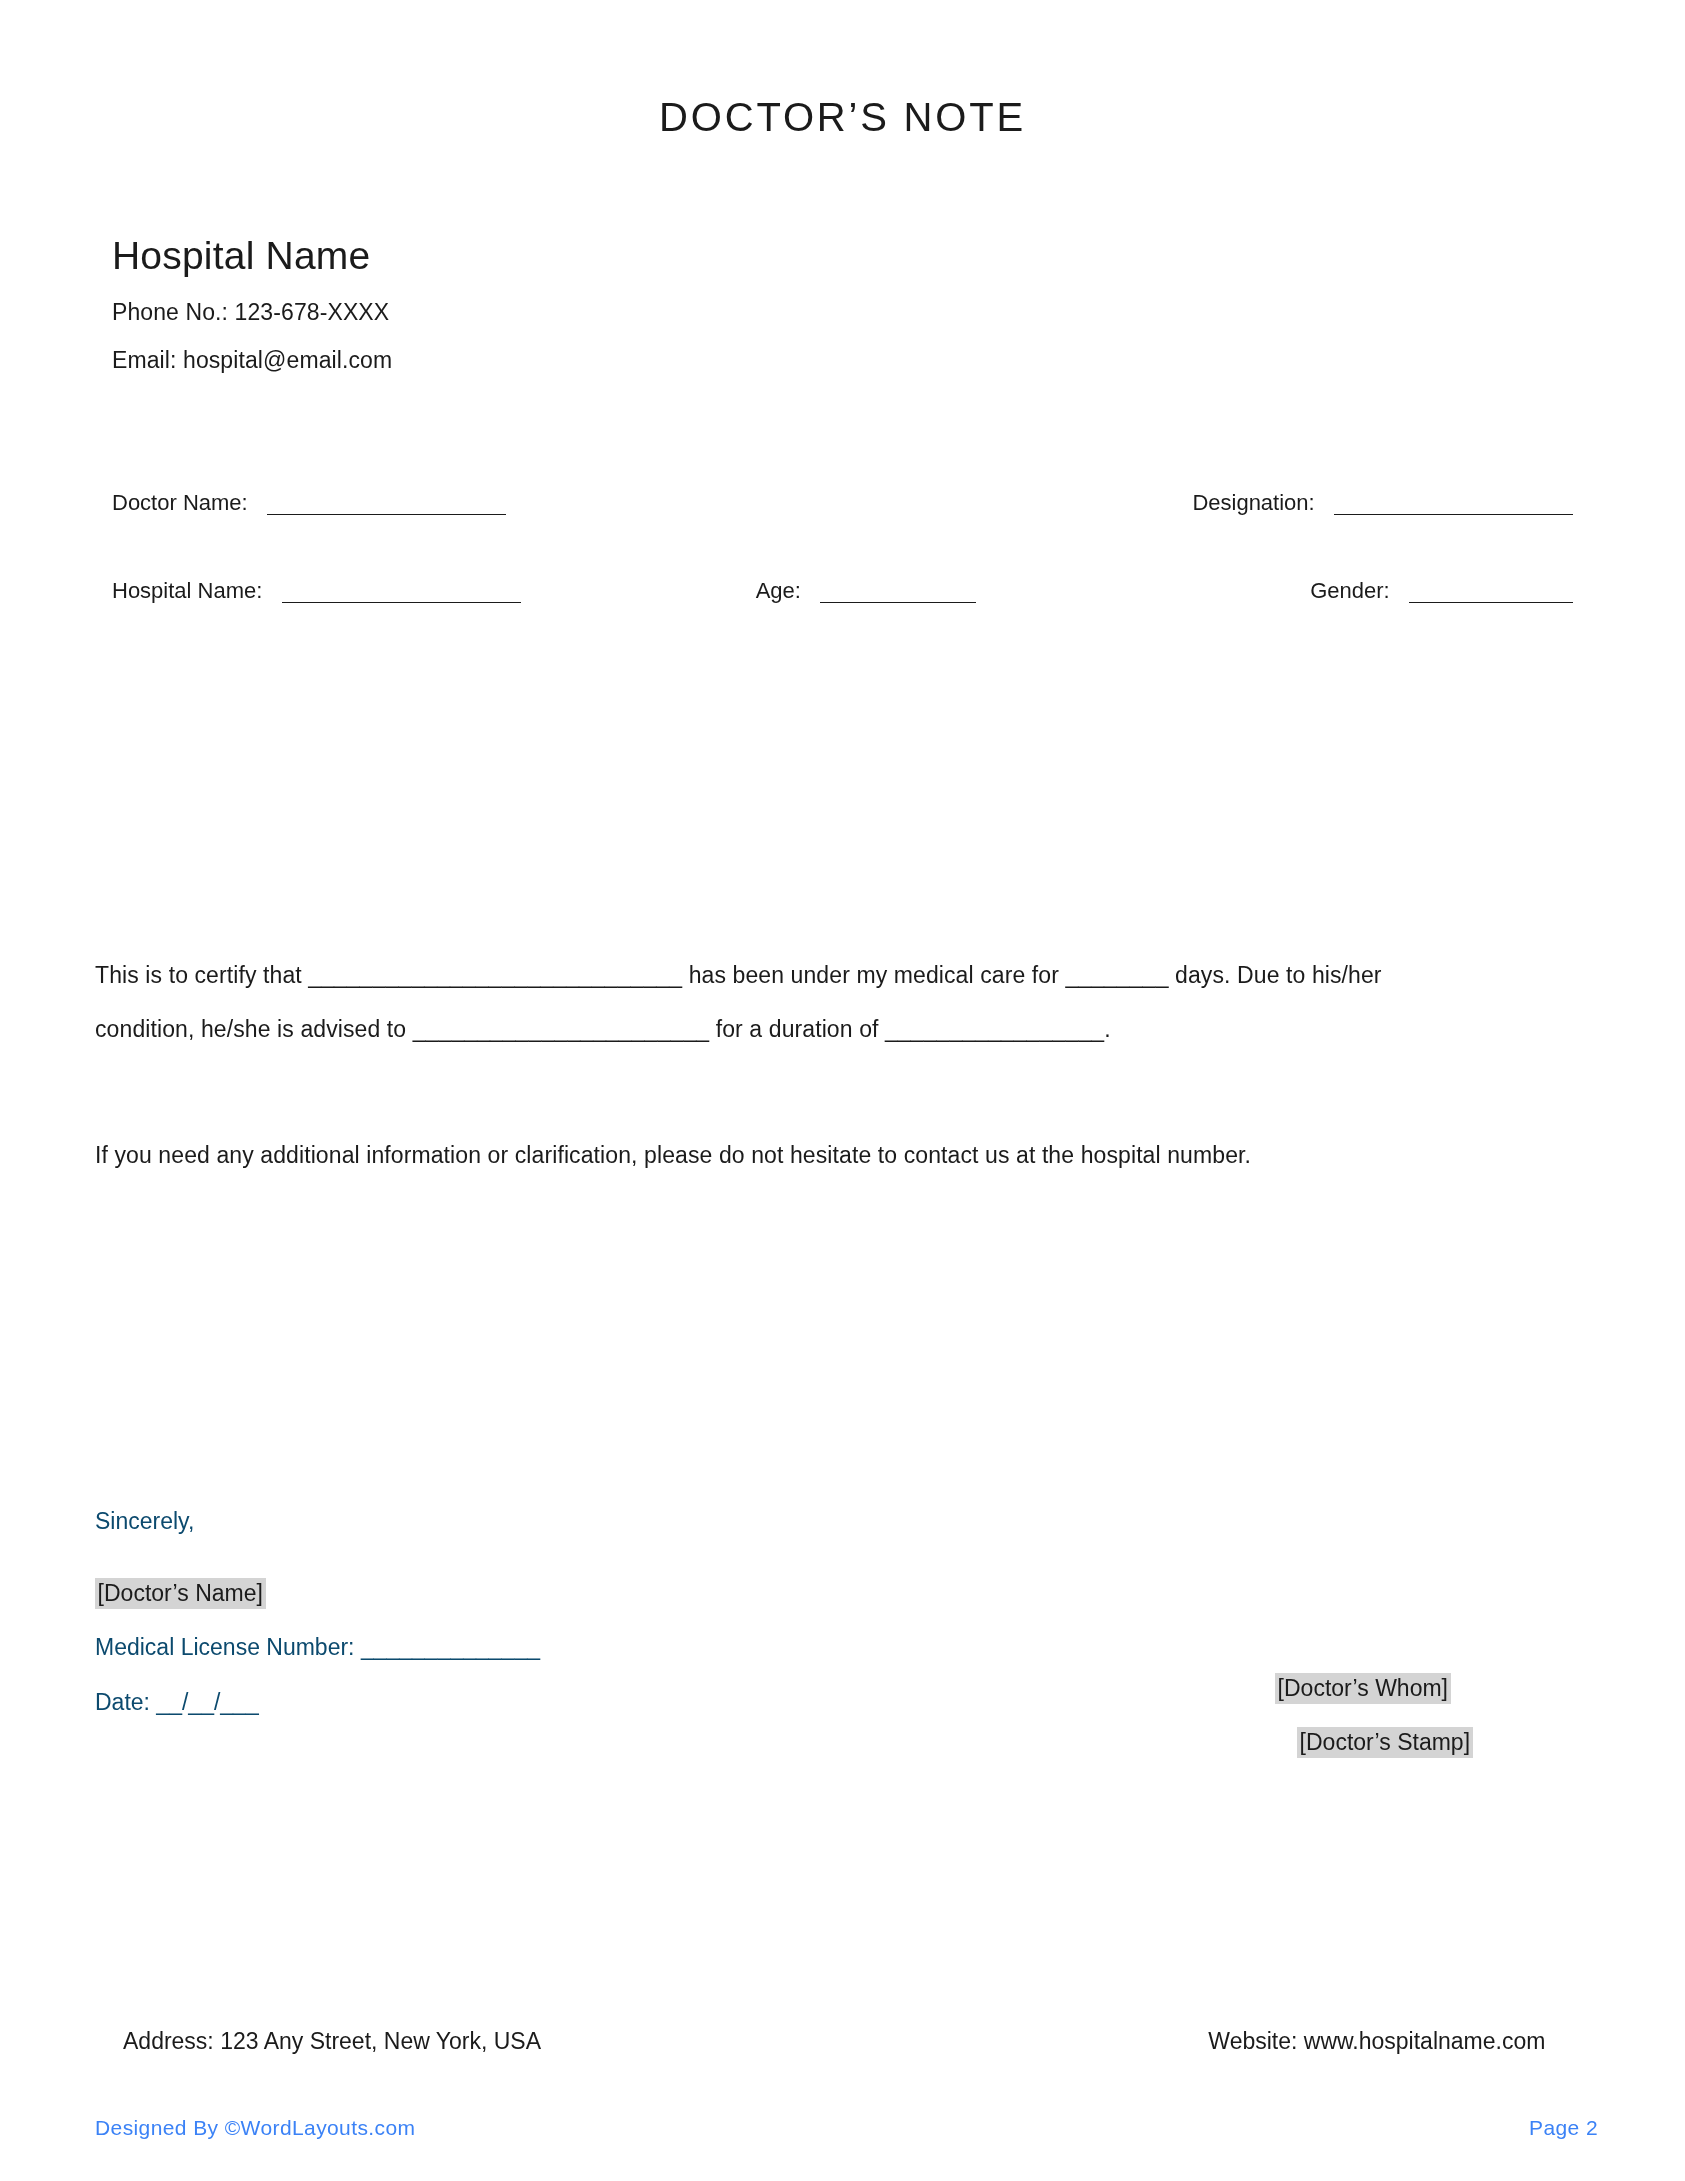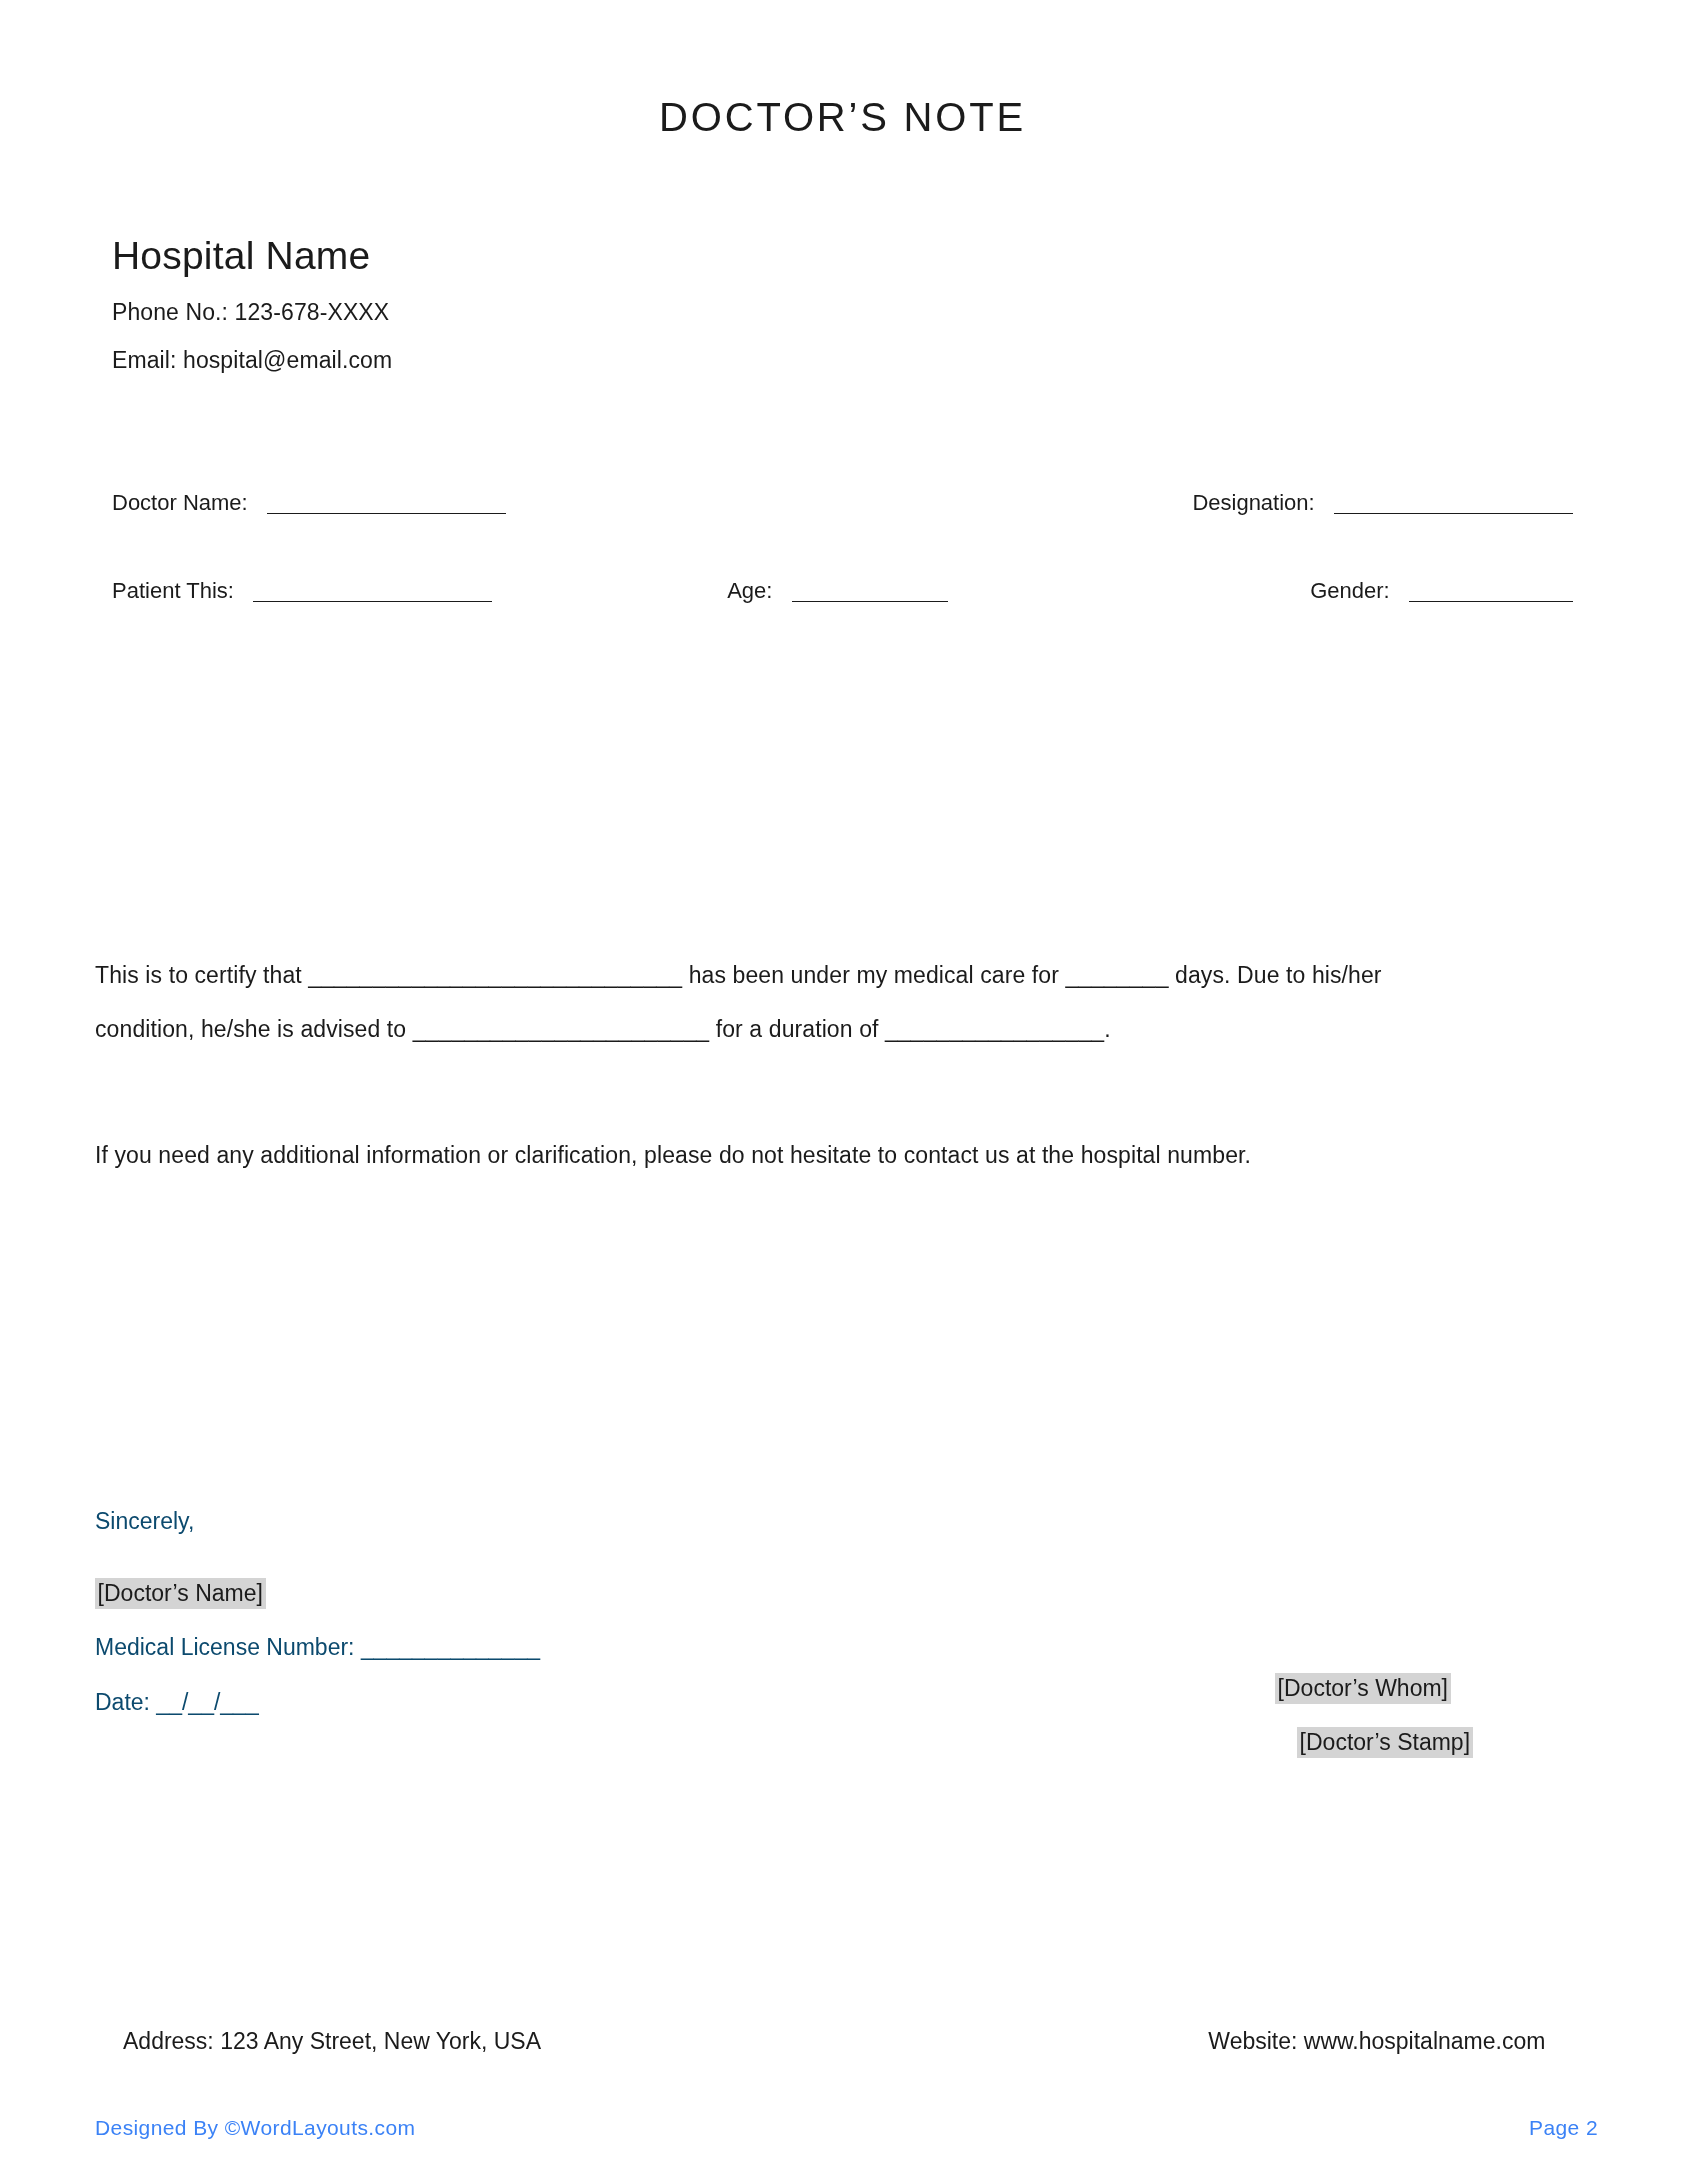--- a/index.html
+++ b/index.html
@@ -64,21 +64,21 @@
     left: 112px;
     width: 1461px;
     display: flex;
     align-items: baseline;
   }
   #row-doctor { top: 490px; }
   #row-patient { top: 578px; }
 
   .field {
     display: flex;
-    align-items: flex-start;
+    align-items: center;
     white-space: nowrap;
   }
   .field-label {
     font-size: 22px;
     font-weight: 300;
     color: #1b1b1b;
   }
   .field-blank {
     display: inline-block;
     border-bottom: 1.8px solid #1b1b1b;
@@ -211,21 +211,21 @@
     </div>
     <div class="spacer-flex"></div>
     <div class="field">
       <span class="field-label">Designation:</span>
       <span class="field-blank blank-designation"></span>
     </div>
   </div>
 
   <div class="field-row" id="row-patient">
     <div class="field">
-      <span class="field-label">Patient This:</span>
+      <span class="field-label">Hospital Name:</span>
       <span class="field-blank blank-patient-name"></span>
     </div>
     <div class="gap-1"></div>
     <div class="field">
       <span class="field-label">Age:</span>
       <span class="field-blank blank-age"></span>
     </div>
     <div class="spacer-flex"></div>
     <div class="field">
       <span class="field-label">Gender:</span>

